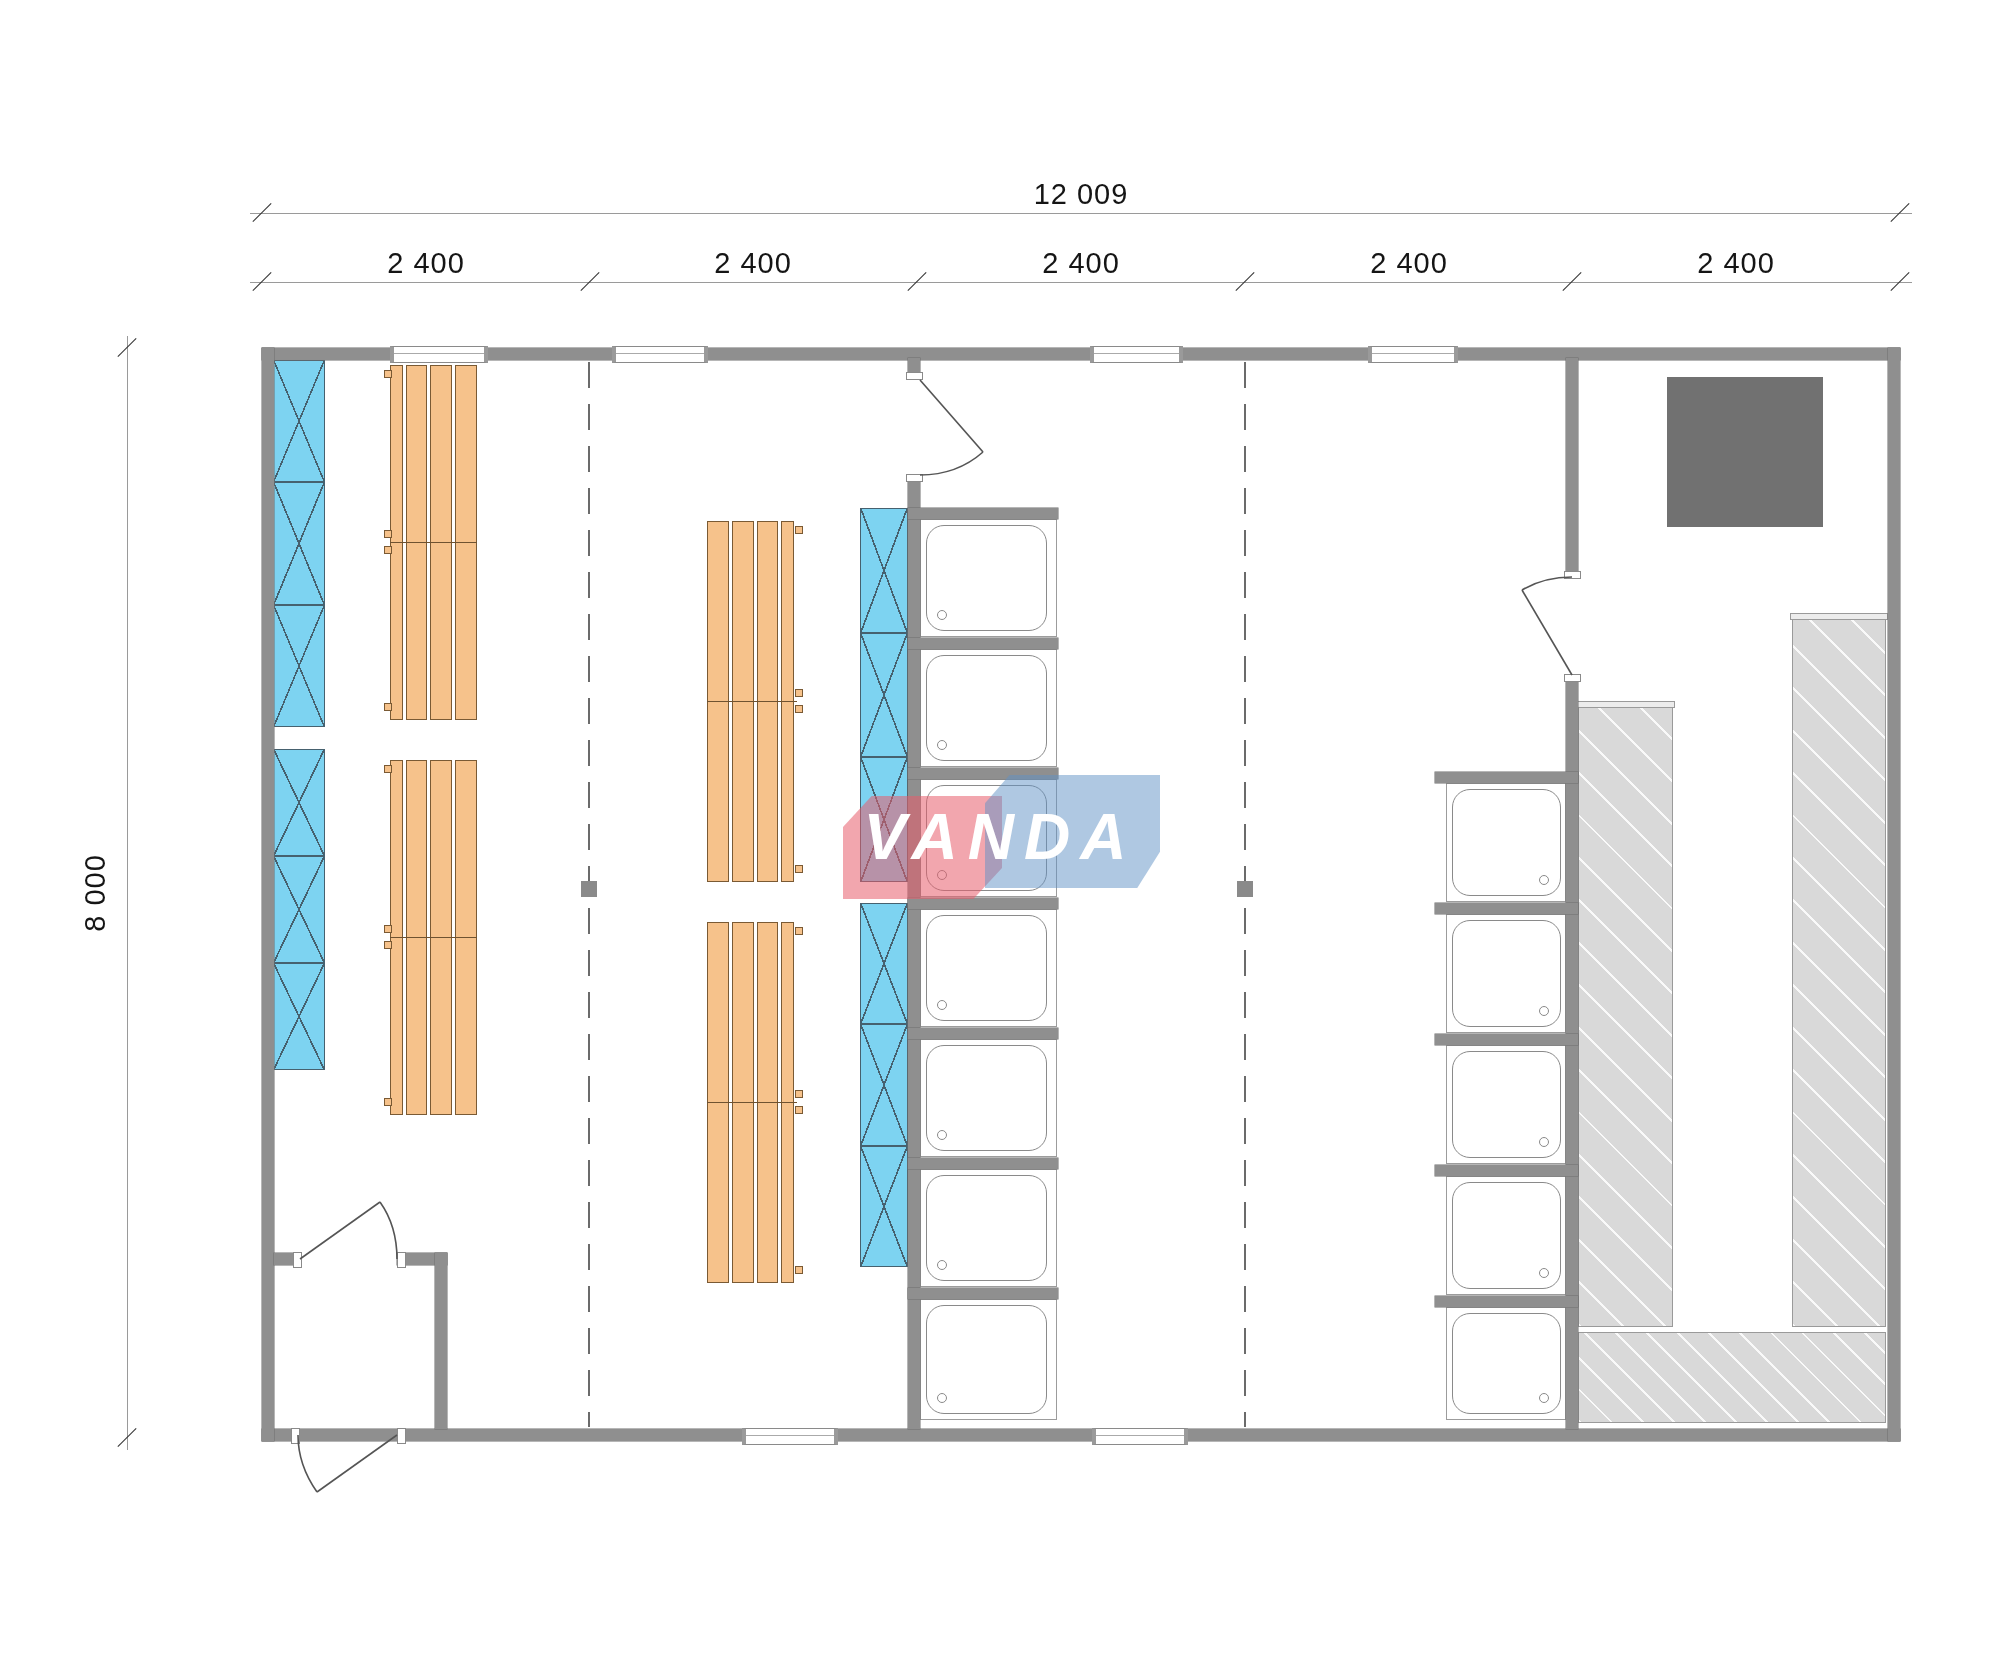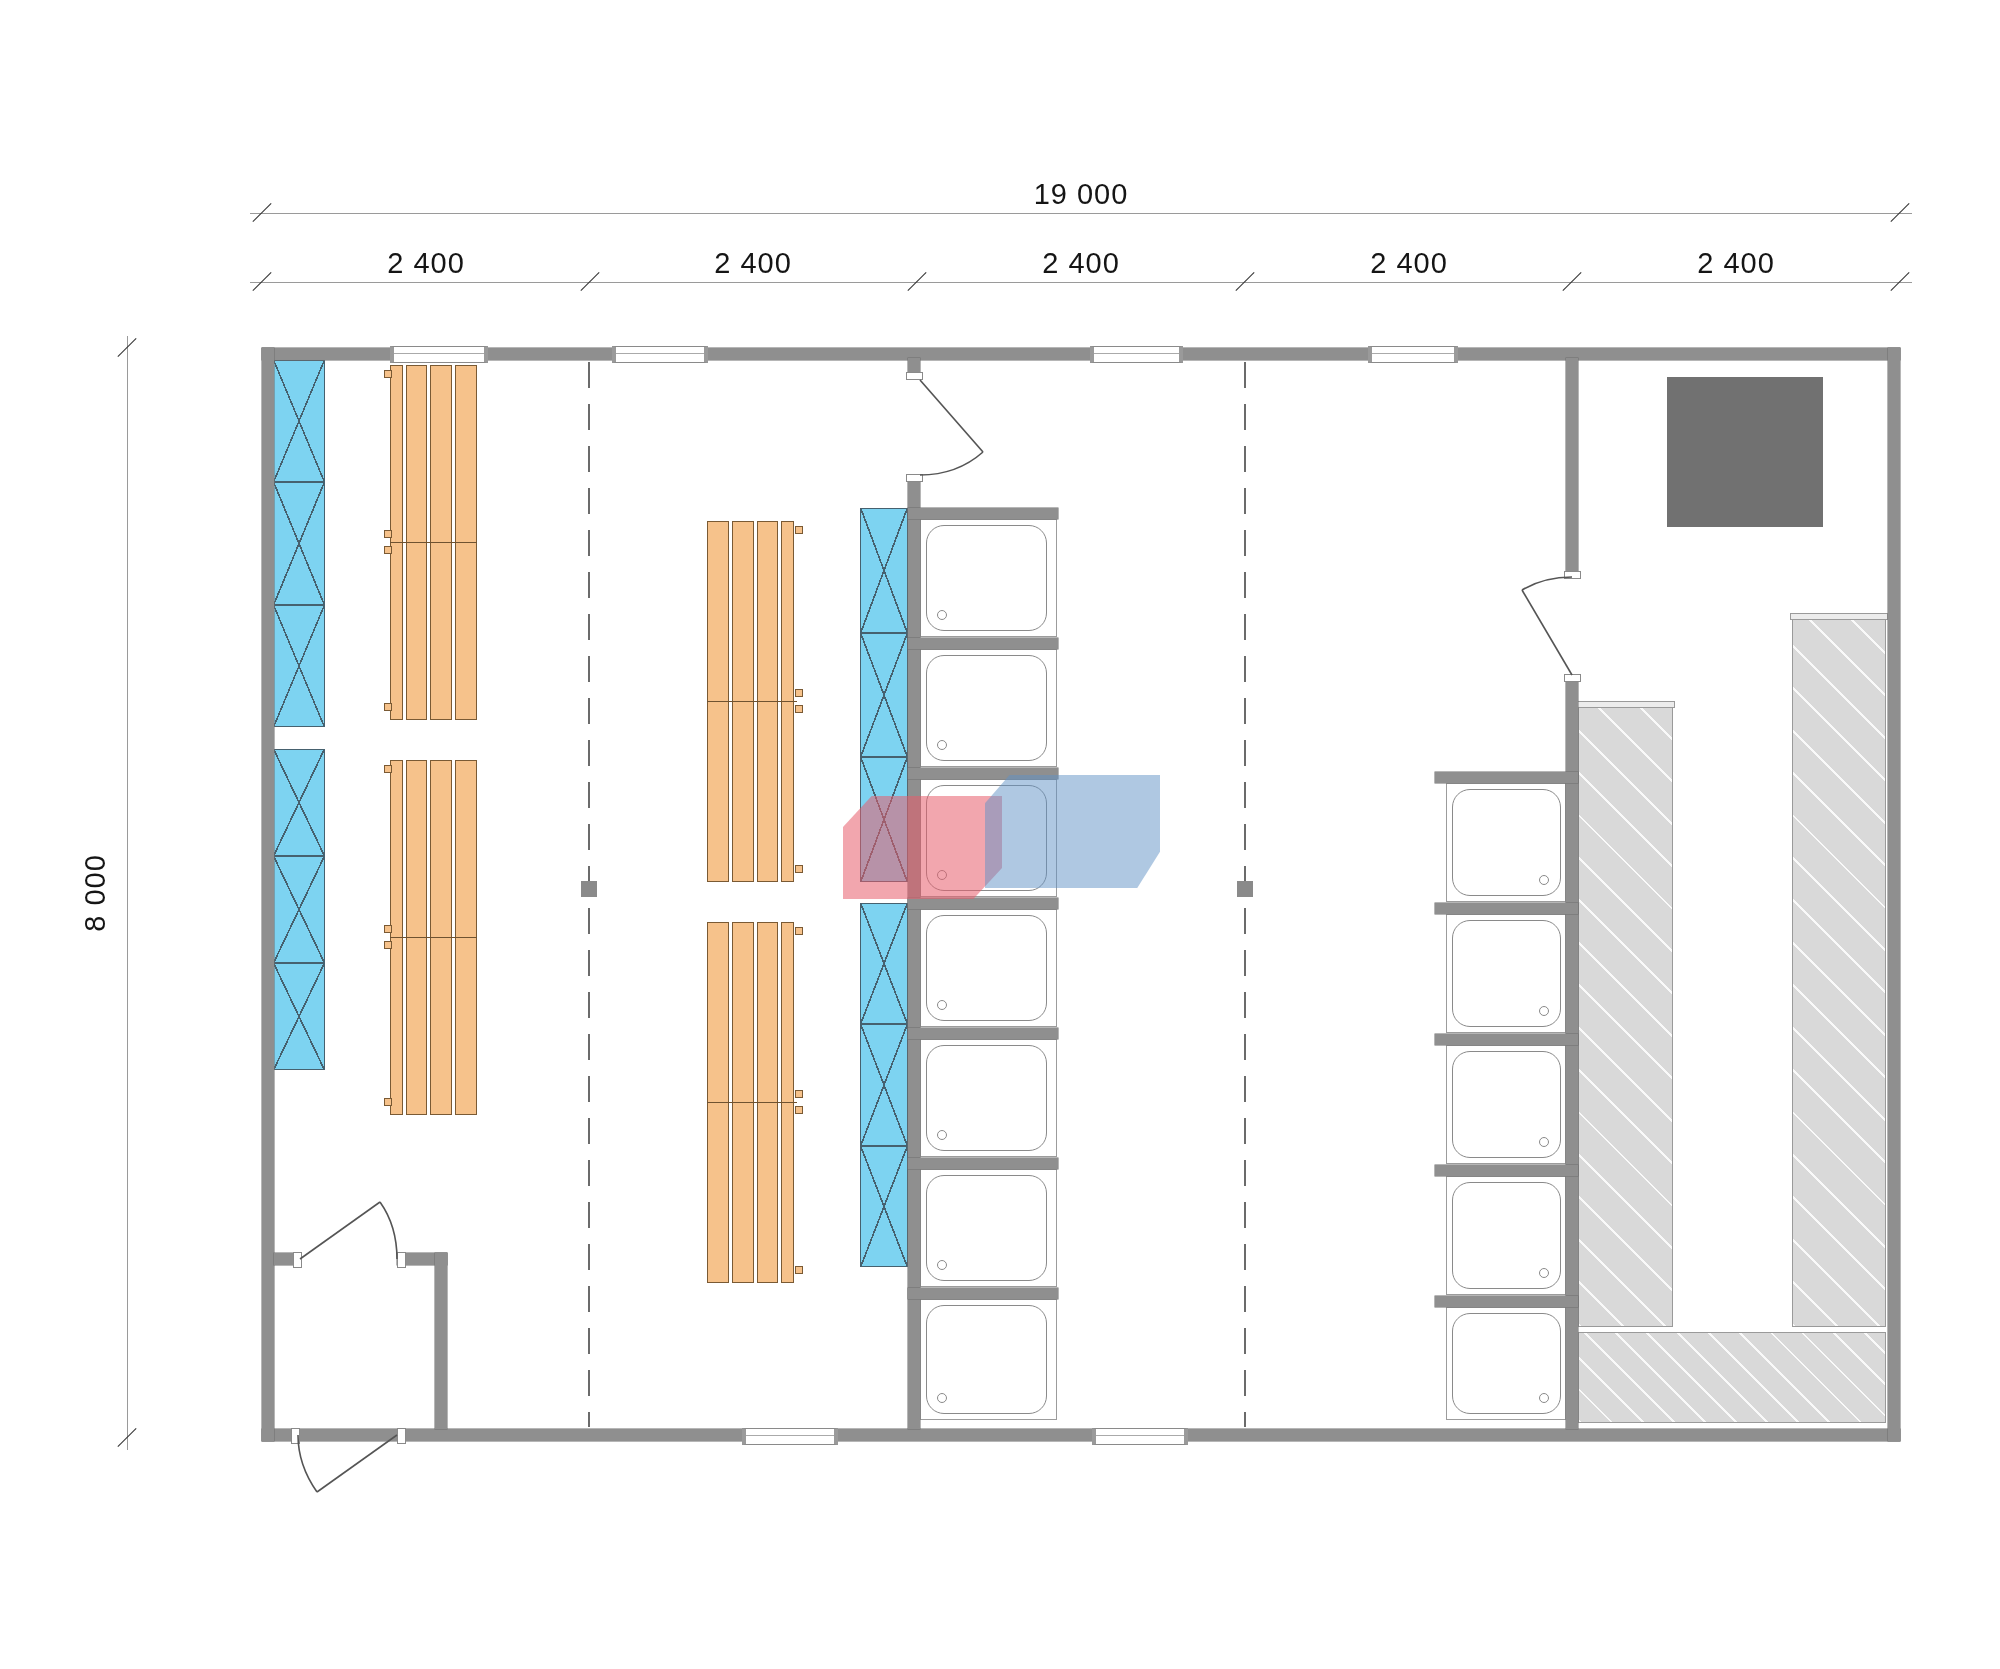--- a/index.html
+++ b/index.html
@@ -61,21 +61,21 @@
   svg.lines{position:absolute;left:0;top:0;z-index:20;pointer-events:none;}
 </style>
 </head>
 <body>
 
 <div id="stage">
 
   <div class="dimline-h" style="left:250px;top:213px;width:1662px;"></div>
   <div class="tick" style="left:262px;top:213px;"></div>
   <div class="tick" style="left:1900px;top:213px;"></div>
-  <div class="dimtext" style="left:1081px;top:178px;">19 000</div>
+  <div class="dimtext" style="left:1081px;top:178px;">12 009</div>
 
   <div class="dimline-h" style="left:250px;top:282px;width:1662px;"></div>
   <div class="tick" style="left:262px;top:282px;"></div>
   <div class="tick" style="left:590px;top:282px;"></div>
   <div class="tick" style="left:917px;top:282px;"></div>
   <div class="tick" style="left:1245px;top:282px;"></div>
   <div class="tick" style="left:1572px;top:282px;"></div>
   <div class="tick" style="left:1900px;top:282px;"></div>
   <div class="dimtext" style="left:426px;top:247px;">2 400</div>
   <div class="dimtext" style="left:753px;top:247px;">2 400</div>
@@ -273,15 +273,16 @@
       <path d="M 397 1259 Q 397 1226 380 1202"></path>
 
       <path d="M 397 1435 L 317 1492"></path>
       <path d="M 298 1435 Q 298 1465 317 1492"></path>
     </g>
   </svg>
 
   <div class="logo">
     <div class="red"></div>
     <div class="blue"></div>
+    <div class="word">VANDA</div>
   </div>
 
 </div>
 
 </body></html>

